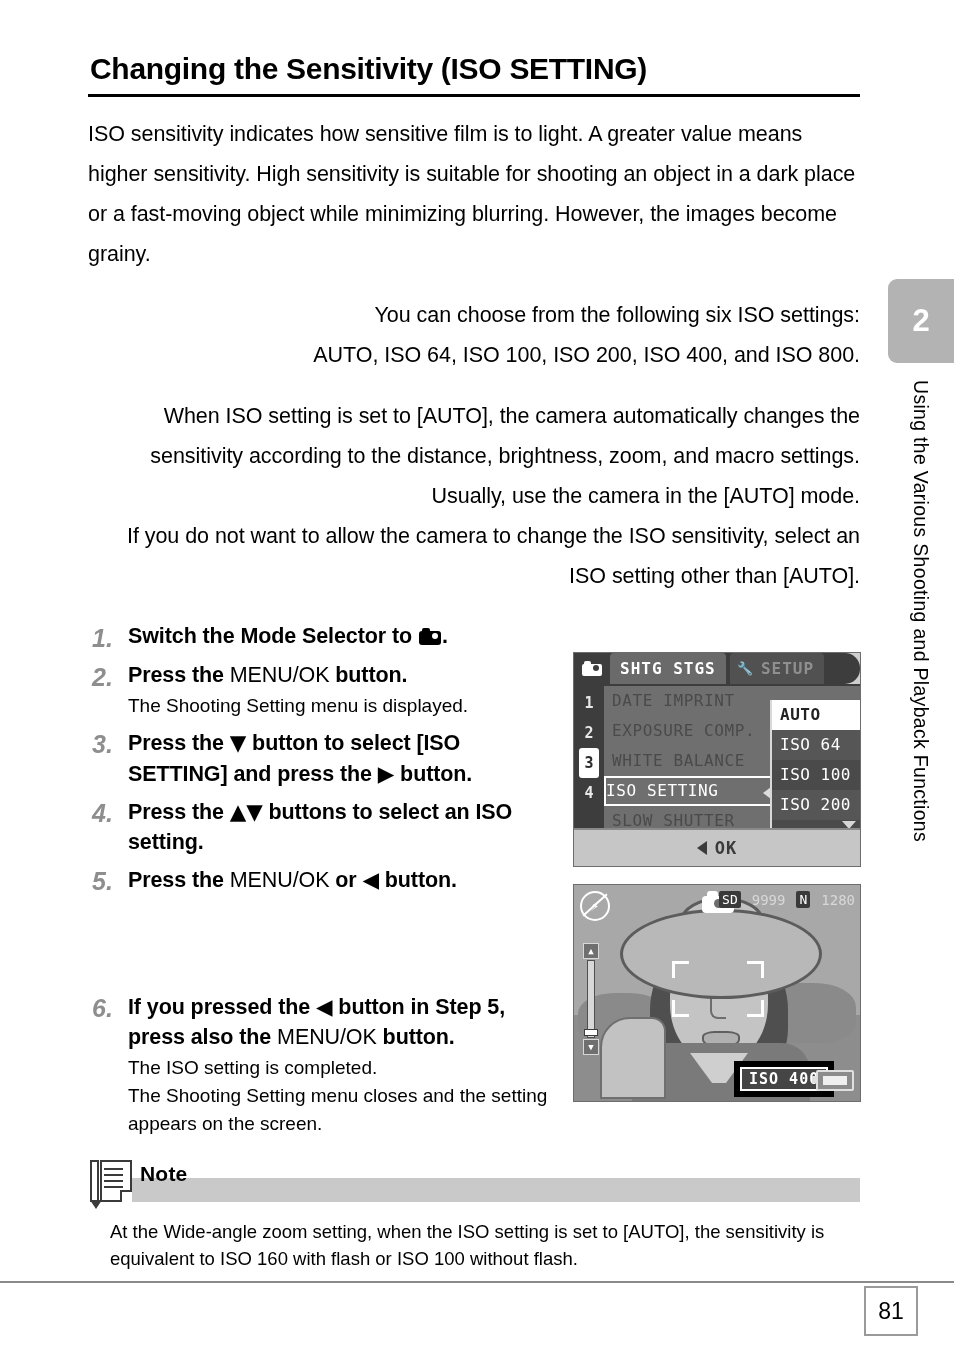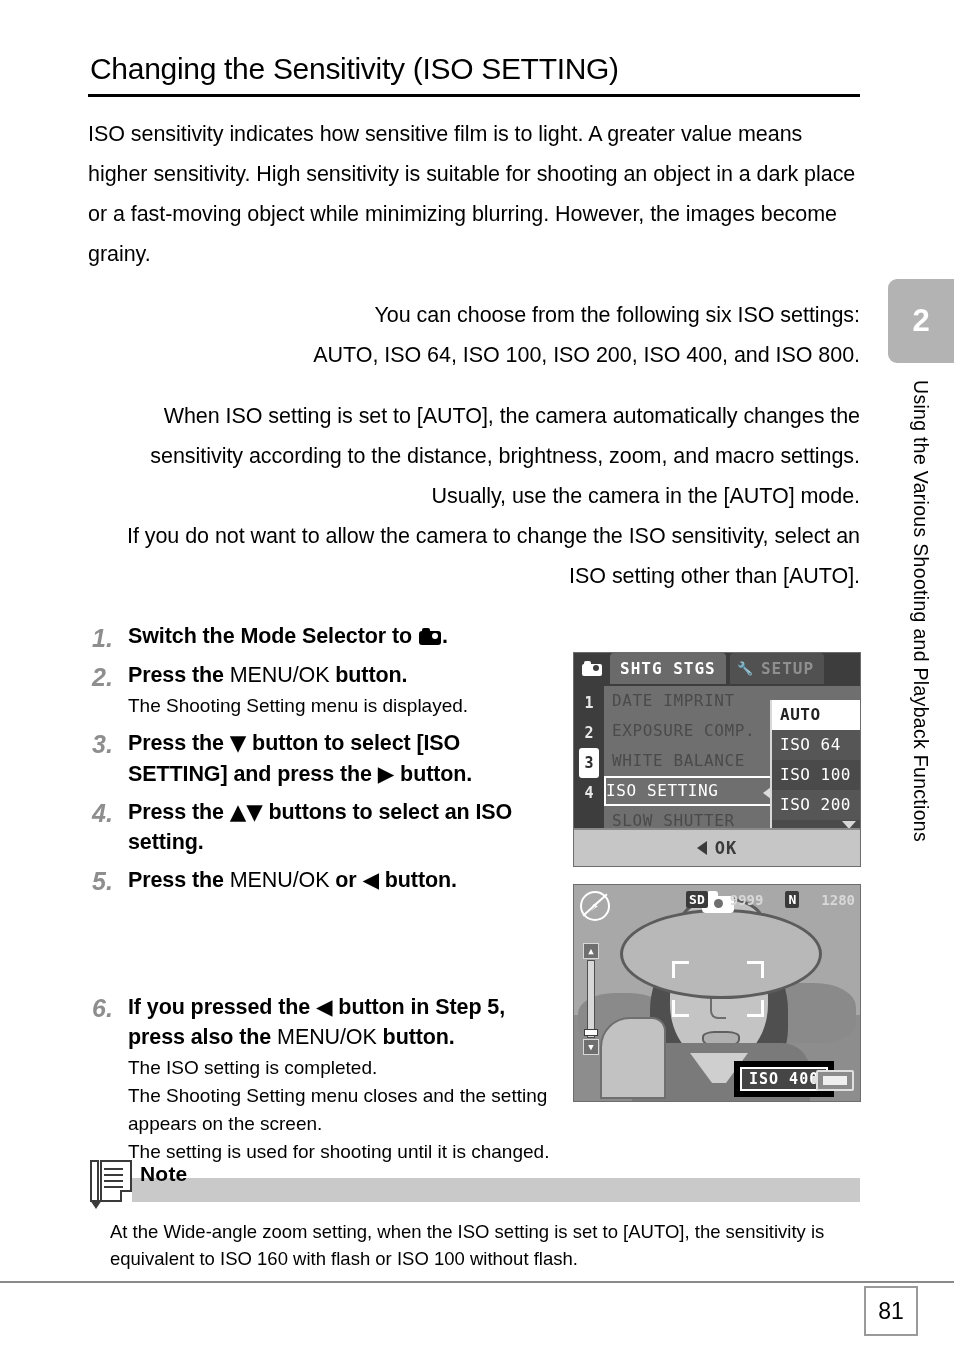--- a/index.html
+++ b/index.html
@@ -61,21 +61,21 @@
   
   .content {
     position: absolute;
     left: 88px;
     top: 52px;
     width: 772px;
   }
 
   h1.title {
     font-size: 30px;
-    font-weight: normal;
+    font-weight: bold;
     letter-spacing: -0.3px;
     margin: 0;
     padding: 0 0 8px 2px;
     border-bottom: 3px solid #000;
     line-height: 1.12;
   }
 
   p.para {
     font-size: 21.5px;
     line-height: 40px;
@@ -180,20 +180,21 @@
     overflow: hidden;
   }
   .menu-tabs {
     position: absolute;
     left: 0; top: 0;
     width: 100%;
     height: 31px;
     background: #3d3d3d;
     display: flex;
     align-items: stretch;
+    border-radius: 15px;
   }
   .tab-cam {
     width: 36px;
     display: flex;
     align-items: center;
     justify-content: center;
     background: #3d3d3d;
   }
   .tab-cam .c {
     position: relative;
@@ -471,22 +472,22 @@
   .pv-modecam .p {
     position: absolute; left: 5px; top: 0; width: 11px; height: 6px;
     background: #ffffff; border-radius: 3px 3px 0 0;
   }
   .pv-modecam .l {
     position: absolute; left: 12px; top: 8px; width: 9px; height: 9px;
     background: #6e6e6e; border-radius: 50%;
   }
   .pv-status {
     position: absolute; right: 5px; top: 6px;
-    display: flex; align-items: center; gap: 22px;
-    font-size: 14px; color: #d8d8d8; font-weight: bold;
+    display: flex; align-items: center; gap: 11px;
+    font-size: 14px; color: #d8d8d8; font-weight: normal;
   }
   .pv-status .chip {
     background: #3a3a3a; color: #ffffff;
     padding: 1px 3px; border-radius: 2px; font-size: 13px;
   }
   .pv-zoom {
     position: absolute; left: 9px; top: 58px;
     width: 16px; height: 112px;
   }
   .pv-zoom .end {
@@ -715,21 +716,20 @@
 
       <div class="step narrow">
         <div class="step-num">6.</div>
         <div class="step-body">
           <div class="step-head">
             <span>If you pressed the </span><span class="glyph">◀</span><span> button in Step 5, press also the </span><span class="nobold">MENU/OK</span><span> button.</span>
           </div>
           <div class="step-sub narrow-sub">
             <span class="line">The ISO setting is completed.</span>
             <span class="line">The Shooting Setting menu closes and the setting appears on the screen.</span>
-            <span class="line">The setting is used for shooting until it is changed.</span>
           </div>
         </div>
       </div>
 
     </div>
   </div>
 
   <div class="fig-menu">
     <div class="menu-tabs">
       <div class="tab-cam">

